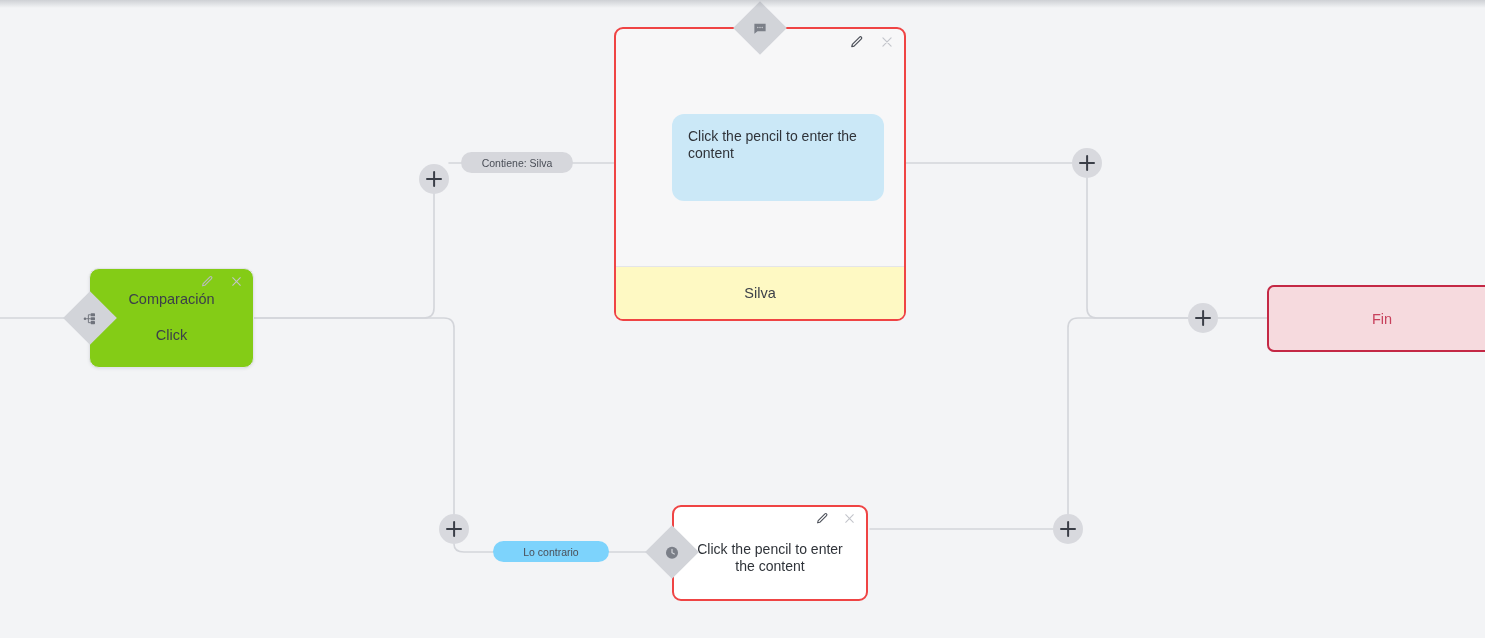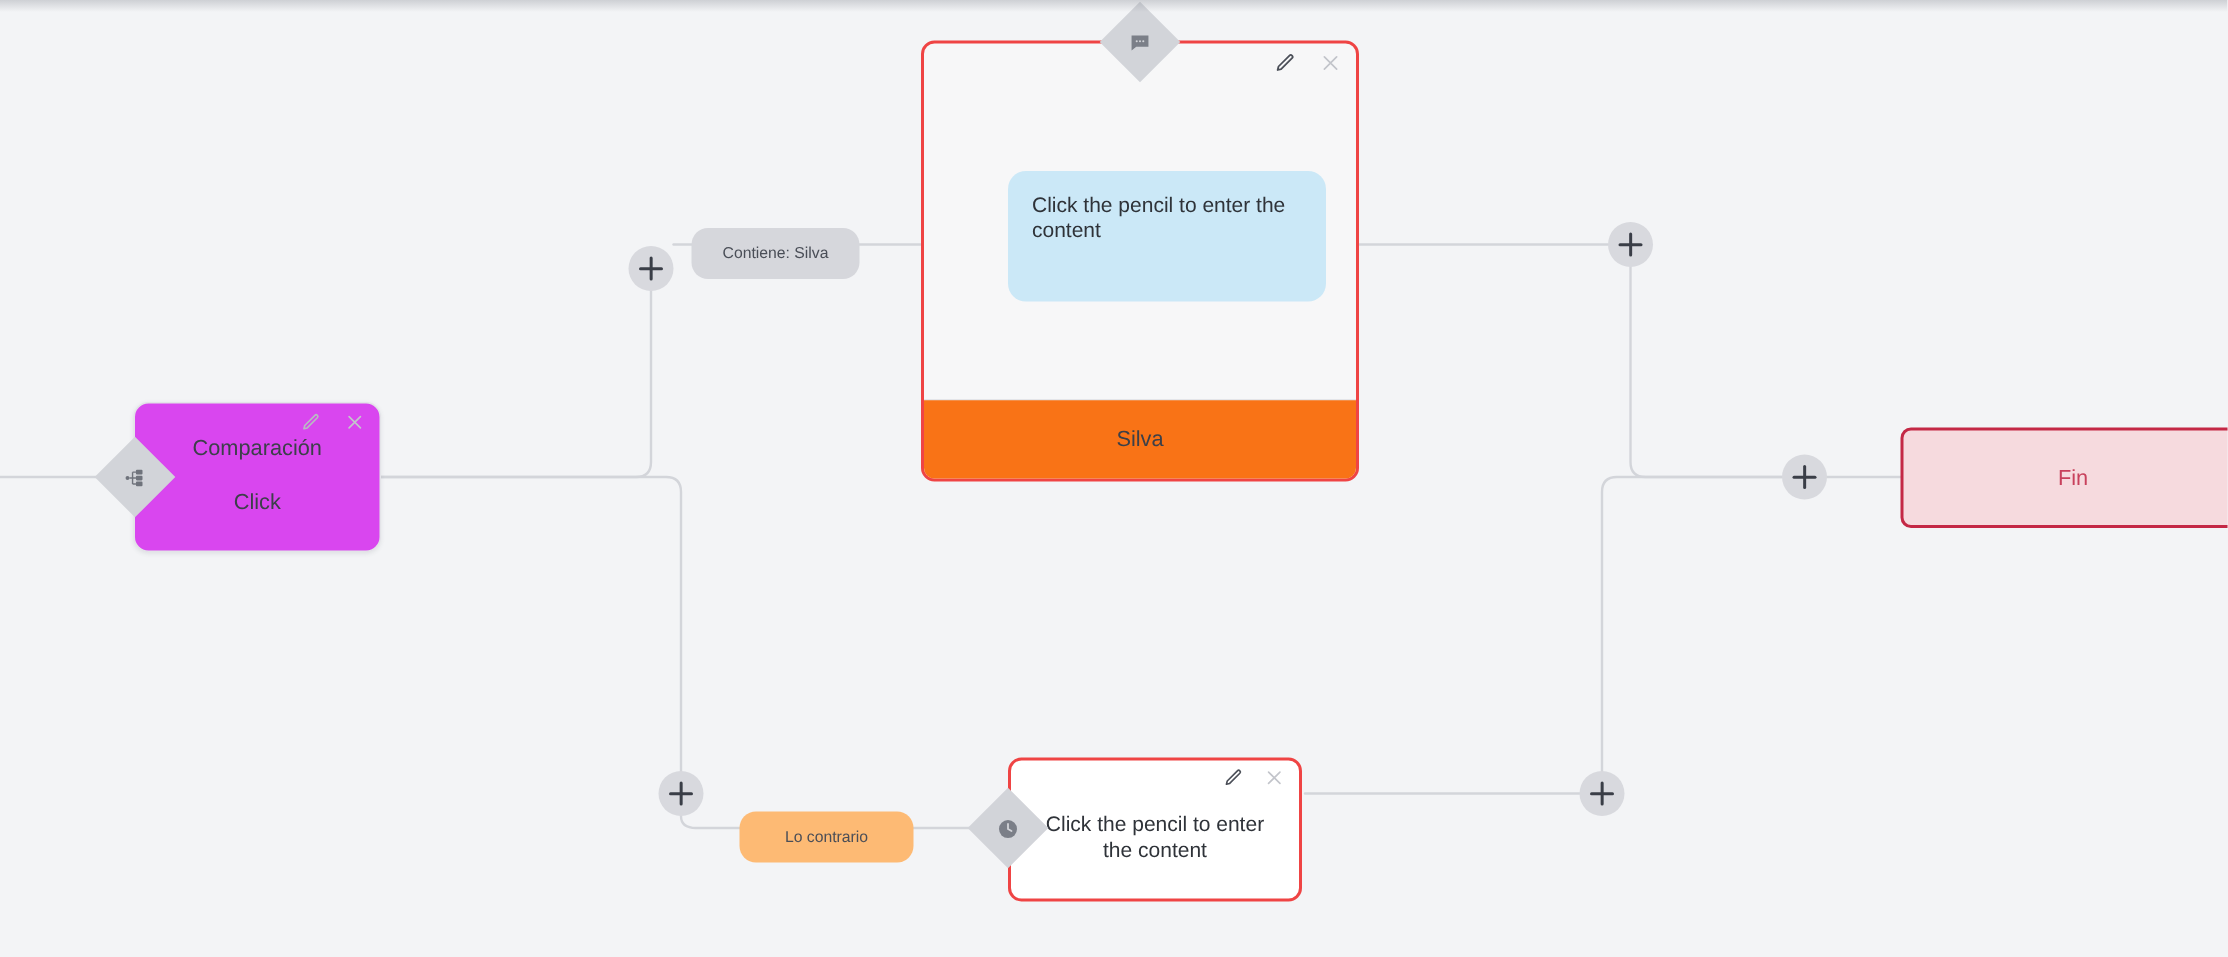--- a/index.html
+++ b/index.html
@@ -42,21 +42,21 @@
 
   
   .node {
     position: absolute;
     box-sizing: border-box;
     z-index: 10;
   }
 
   
   .card-plain {
-    background: #d946ef;
+    background: #84cc16;
     border: 1px solid #e3e4e8;
     border-radius: 10px;
     box-shadow: 0 1px 3px rgba(60,64,74,0.10);
   }
   .card-plain .title-area {
     text-align: center;
     color: #3c4049;
     font-size: 14.5px;
   }
   .card-plain .line1 { margin-top: 22px; }
@@ -95,21 +95,21 @@
     font-size: 14px;
     line-height: 1.19;
     padding: 14px 16px;
     box-sizing: border-box;
   }
 
   .card-footer {
     position: absolute;
     left: 0; right: 0; bottom: 0;
     height: 52px;
-    background: #f97316;
+    background: #fef9c3;
     border-top: 1px solid #e4e5e9;
     border-radius: 0 0 7px 7px;
     display: flex;
     align-items: center;
     justify-content: center;
     color: #3c4049;
     font-size: 14.5px;
   }
 
   .centered-text {
@@ -185,26 +185,26 @@
   .edge-chip {
     position: absolute;
     z-index: 18;
     border-radius: 11px;
     font-size: 10.5px;
     color: #4a4e57;
     display: flex;
     align-items: center;
     justify-content: center;
     padding: 0 12px;
-    height: 34px;
+    height: 21px;
     box-sizing: border-box;
     white-space: nowrap;
   }
   .edge-chip.grey { background: #d6d7dc; }
-  .edge-chip.white { background: #fdba74; }
+  .edge-chip.white { background: #7dd3fc; }
 </style>
 </head>
 <body>
 
 <div id="canvas">
 
   <svg id="edges" viewBox="0 0 1485 638" width="1485" height="638" fill="none">
     <g stroke="#d3d5da" stroke-width="1.6" fill="none" stroke-linecap="round">
 
       <path d="M0,318 L72,318"></path>

